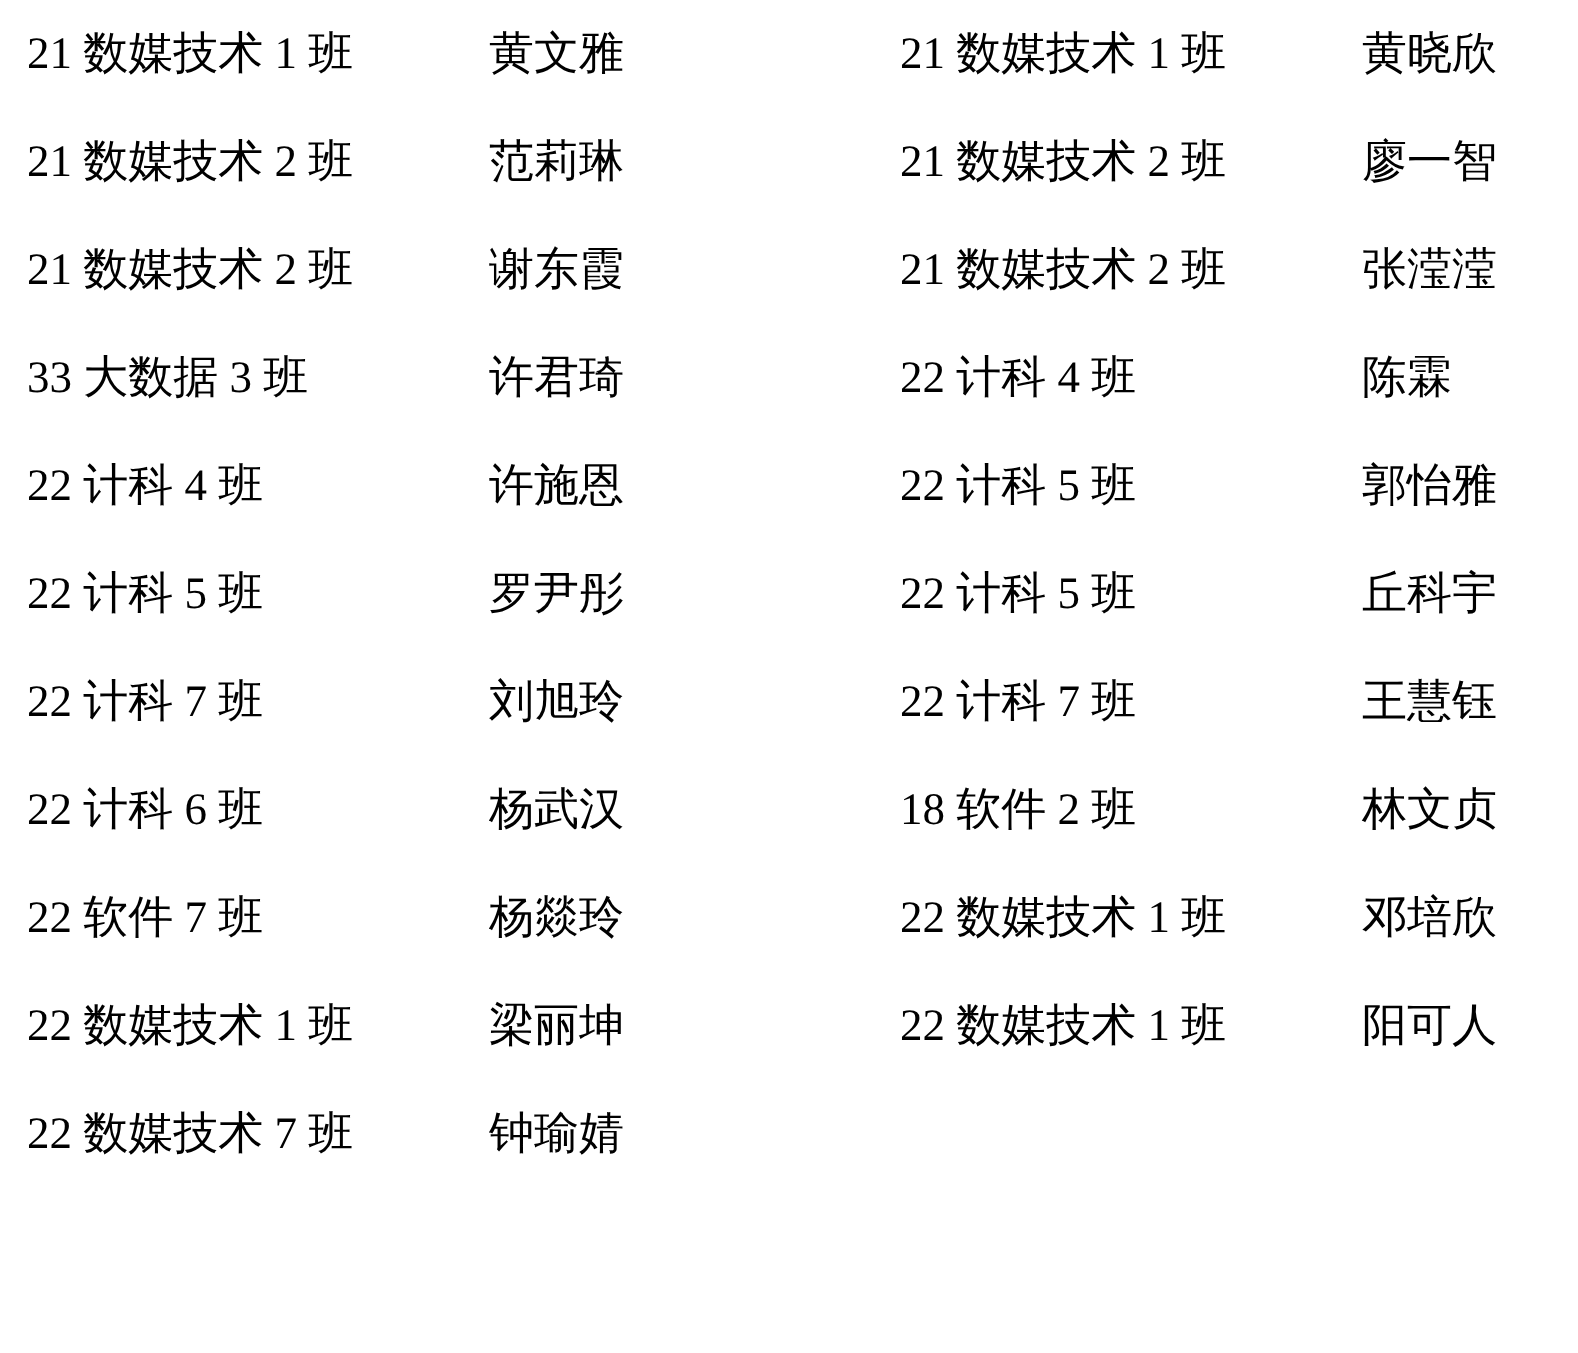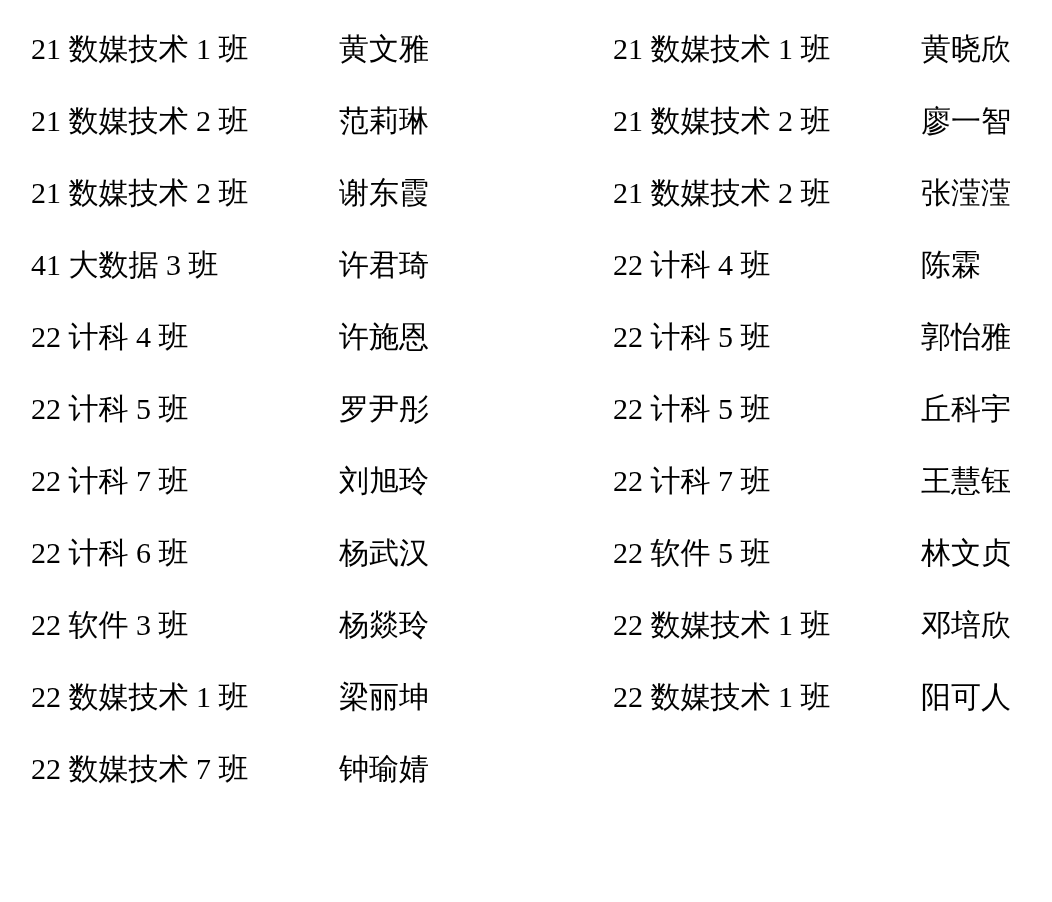--- a/index.html
+++ b/index.html
@@ -12,21 +12,21 @@
     height: 902px;
     font-family: "Liberation Serif", "DejaVu Serif", serif;
     color: #000000;
     overflow: hidden;
   }
   .page {
     position: relative;
     width: 1052px;
     height: 902px;
     box-sizing: border-box;
-    padding: 13px;
+    padding: 0;
   }
   .name-table {
     width: 1052px;
     border-collapse: collapse;
     table-layout: fixed;
   }
   .name-table td {
     font-size: 30px;
     line-height: 1.0;
     height: 72px;
@@ -73,21 +73,21 @@
         <td class="col-class-right">21 数媒技术 2 班</td>
         <td class="col-name-right">廖一智</td>
       </tr>
       <tr>
         <td class="col-class-left">21 数媒技术 2 班</td>
         <td class="col-name-left">谢东霞</td>
         <td class="col-class-right">21 数媒技术 2 班</td>
         <td class="col-name-right">张滢滢</td>
       </tr>
       <tr>
-        <td class="col-class-left">41 大数据 3 班</td>
+        <td class="col-class-left">33 大数据 3 班</td>
         <td class="col-name-left">许君琦</td>
         <td class="col-class-right">22 计科 4 班</td>
         <td class="col-name-right">陈霖</td>
       </tr>
       <tr>
         <td class="col-class-left">22 计科 4 班</td>
         <td class="col-name-left">许施恩</td>
         <td class="col-class-right">22 计科 5 班</td>
         <td class="col-name-right">郭怡雅</td>
       </tr>
@@ -99,25 +99,25 @@
       </tr>
       <tr>
         <td class="col-class-left">22 计科 7 班</td>
         <td class="col-name-left">刘旭玲</td>
         <td class="col-class-right">22 计科 7 班</td>
         <td class="col-name-right">王慧钰</td>
       </tr>
       <tr>
         <td class="col-class-left">22 计科 6 班</td>
         <td class="col-name-left">杨武汉</td>
-        <td class="col-class-right">22 软件 5 班</td>
+        <td class="col-class-right">18 软件 2 班</td>
         <td class="col-name-right">林文贞</td>
       </tr>
       <tr>
-        <td class="col-class-left">22 软件 3 班</td>
+        <td class="col-class-left">22 软件 7 班</td>
         <td class="col-name-left">杨燚玲</td>
         <td class="col-class-right">22 数媒技术 1 班</td>
         <td class="col-name-right">邓培欣</td>
       </tr>
       <tr>
         <td class="col-class-left">22 数媒技术 1 班</td>
         <td class="col-name-left">梁丽坤</td>
         <td class="col-class-right">22 数媒技术 1 班</td>
         <td class="col-name-right">阳可人</td>
       </tr>

